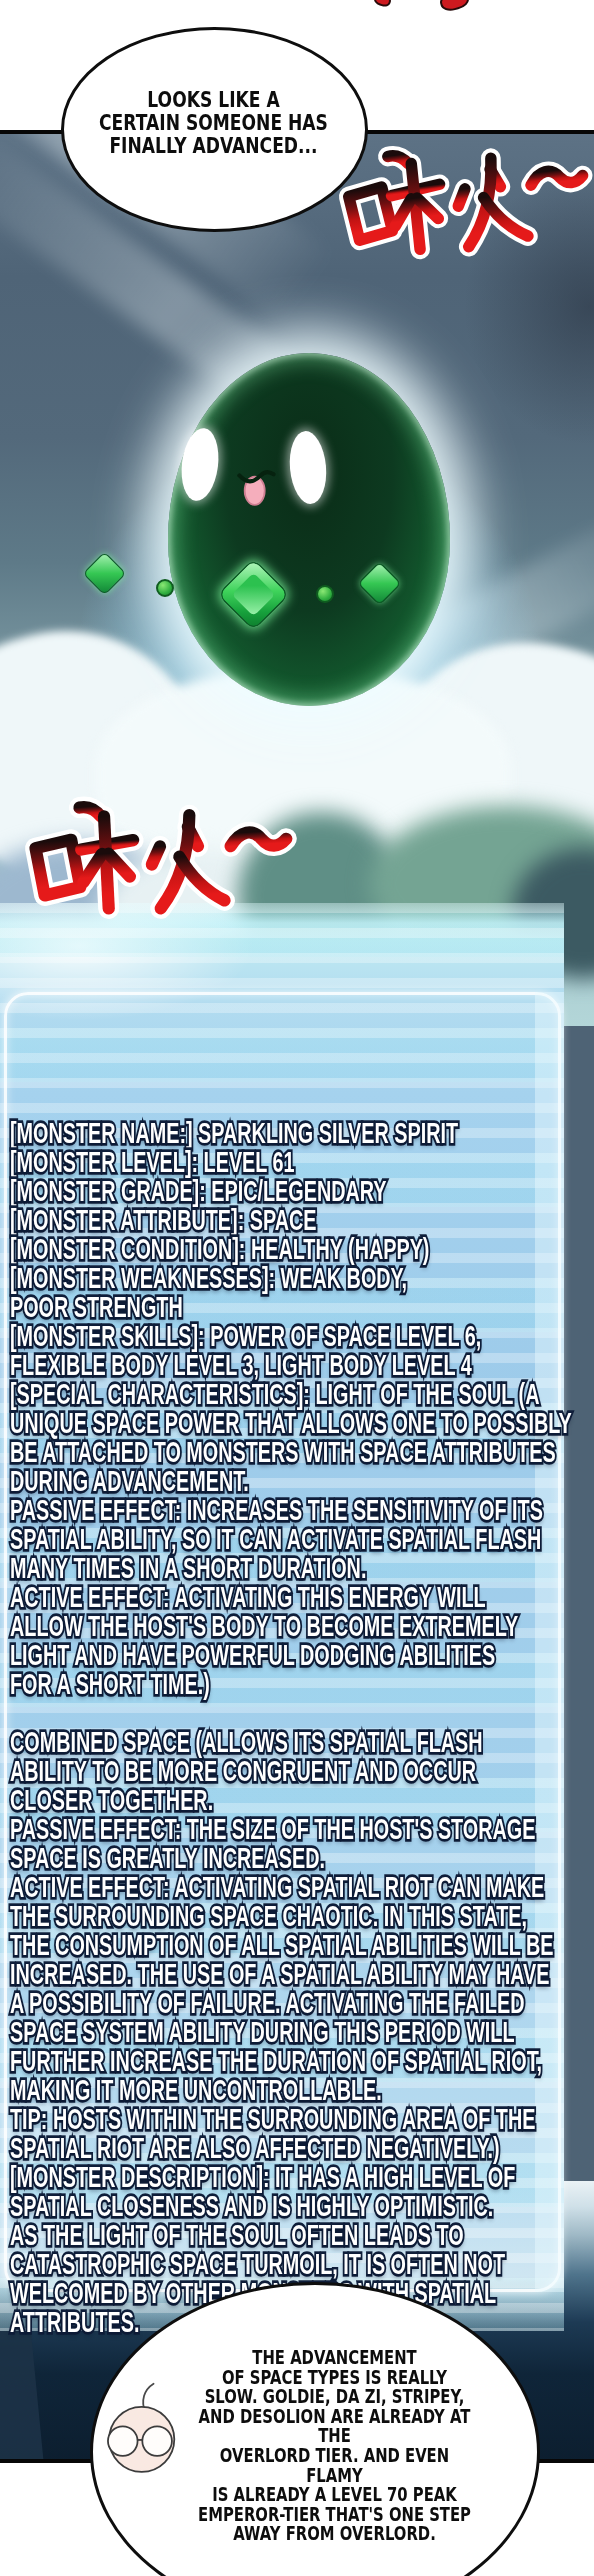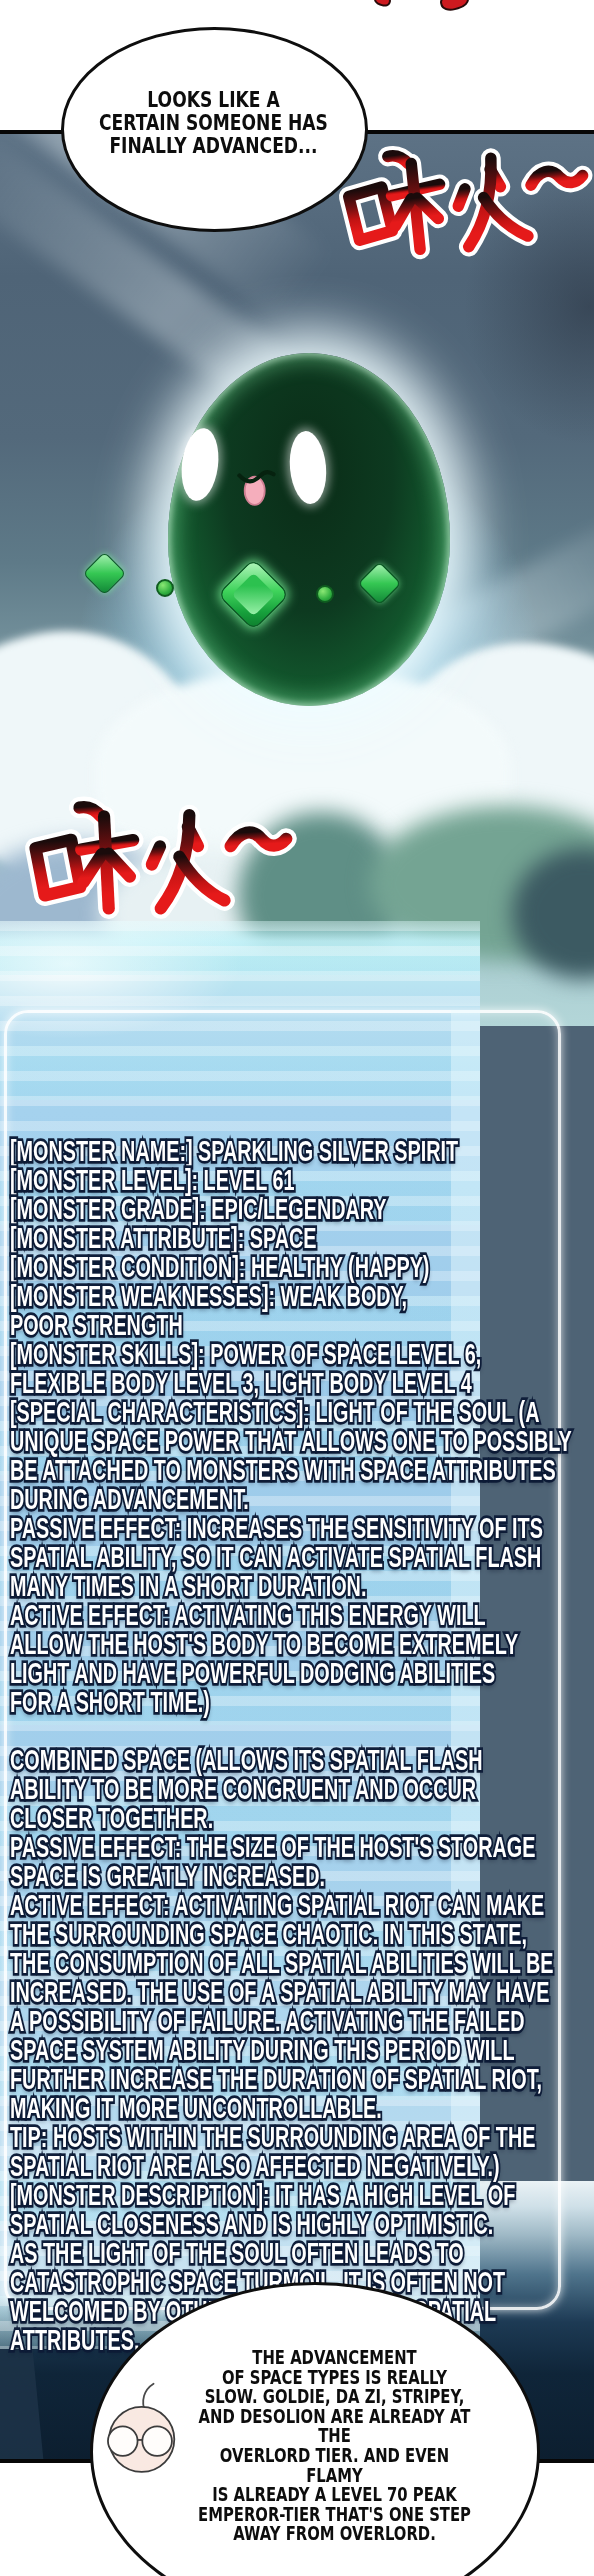--- a/index.html
+++ b/index.html
@@ -59,21 +59,21 @@
   .b4{left:369px;top:672px;width:274px;height:155px;background:#74a493;}
   .b5{left:512px;top:714px;width:143px;height:131px;background:#3c5a62;}
 
   
   .sea{position:absolute;left:0;top:2047px;width:595px;height:283px;
        background:linear-gradient(180deg,#eaf2f5 0%,#cfe0e8 9%,#9fb9c6 19%,#4f748c 33%,#1d3a54 50%,#0f2539 68%,#0c1e2f 100%);}
   .wedge{position:absolute;left:0;top:1939px;width:71px;height:393px;background:#1c3246;
        clip-path:polygon(0 0,8% 0,62% 100%,0 100%);opacity:.92;}
 
   
-  .holo{position:absolute;left:0;top:787px;width:480px;height:1428px;
+  .holo{position:absolute;left:0;top:769px;width:564px;height:1428px;
         background:linear-gradient(180deg,rgba(200,240,248,0) 0px,rgba(205,244,250,.85) 20px,#bfeaf2 38px,
         #b3ddf0 89px,#a5d2ee 190px,#9dcbea 488px,#a3d0ec 904px,#b9dcf0 1285px,#cfe6f2 1374px,rgba(207,230,242,.2) 1428px);}
   .holo .stripes{position:absolute;inset:0;
         background:repeating-linear-gradient(180deg,rgba(255,255,255,.30) 0 9.5px,rgba(255,255,255,0) 9.5px 25px),
                    repeating-linear-gradient(180deg,rgba(150,235,245,.18) 0 54px,rgba(150,235,245,0) 54px 125px),
                    radial-gradient(ellipse 250px 107px at 14% 3%,rgba(255,255,255,.85),rgba(255,255,255,0) 70%);}
   .holo .frame{position:absolute;left:3.6px;top:89px;width:557px;height:1300px;border-radius:24px;
         border:3px solid rgba(255,255,255,.88);box-sizing:border-box;
         box-shadow:0 0 9.5px rgba(255,255,255,.8),inset 0 0 9.5px rgba(255,255,255,.55);}
   .holo .edgeband{position:absolute;right:0;top:89px;width:28.6px;height:1300px;background:rgba(235,251,255,.45);}

